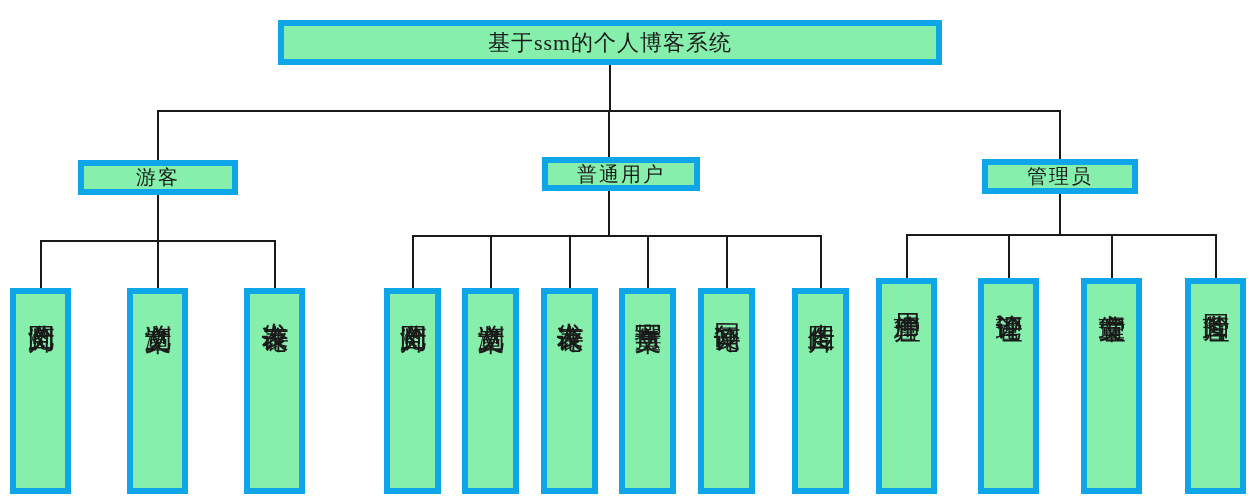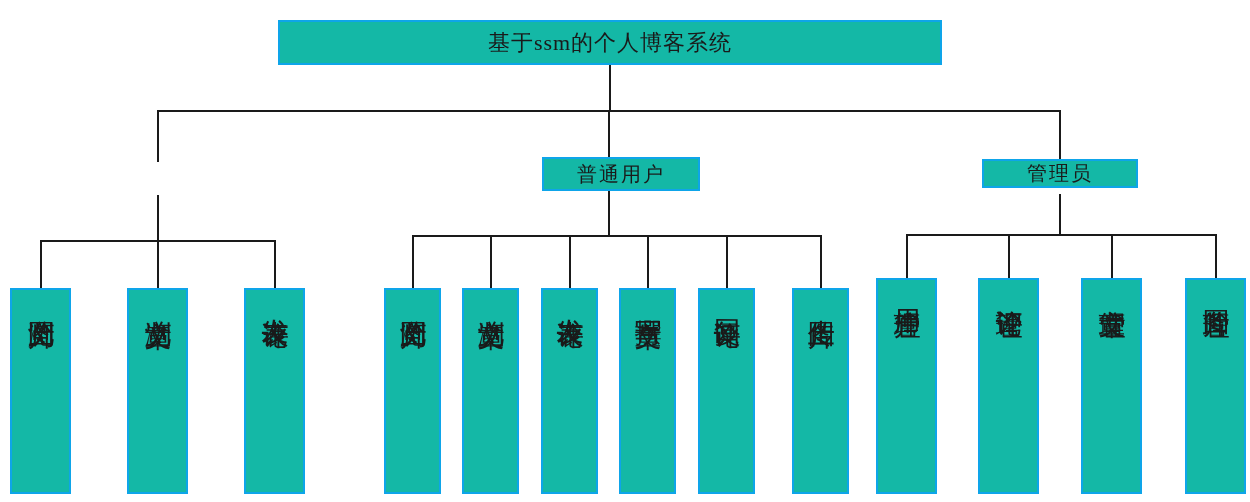--- a/index.html
+++ b/index.html
@@ -15,22 +15,22 @@
     position: relative;
     width: 1250px;
     height: 502px;
     background: #ffffff;
     overflow: hidden;
   }
   
   .node {
     position: absolute;
     box-sizing: border-box;
-    border: 2px solid #0ea5e9;
-    background: #14b8a6;
+    border: 6px solid #0ea5e9;
+    background: #86efac;
     display: flex;
     align-items: center;
     justify-content: center;
     color: #1a1a1a;
     z-index: 3;
   }
   .node-root {
     font-size: 22px;
     letter-spacing: 1px;
   }
@@ -86,26 +86,29 @@
   </div>
 
   <div class="line vline" style="left:609px; top:65px; height:46px;"></div>
 
   <div class="line hline" style="left:157px; top:110px; width:904px;"></div>
 
   <div class="line vline" style="left:157px; top:110px; height:52px;"></div>
   <div class="line vline" style="left:608px; top:110px; height:48px;"></div>
   <div class="line vline" style="left:1059px; top:110px; height:50px;"></div>
 
+  <div class="node node-role" style="left:78px; top:160px; width:160px; height:35px;">
+    <span>游客</span>
+  </div>
 
   <div class="node node-role" style="left:542px; top:157px; width:158px; height:34px;">
     <span>普通用户</span>
   </div>
 
-  <div class="node node-role" style="left:982px; top:159px; width:156px; height:29px;">
+  <div class="node node-role" style="left:982px; top:159px; width:156px; height:35px;">
     <span>管理员</span>
   </div>
 
   <div class="line vline" style="left:157px; top:195px; height:46px;"></div>
   <div class="line hline" style="left:40px; top:240px; width:235px;"></div>
   <div class="line vline" style="left:40px; top:240px; height:48px;"></div>
   <div class="line vline" style="left:157px; top:240px; height:48px;"></div>
   <div class="line vline" style="left:274px; top:240px; height:48px;"></div>
 
   <div class="node node-leaf" style="left:10px; top:288px; width:61px; height:206px;">

